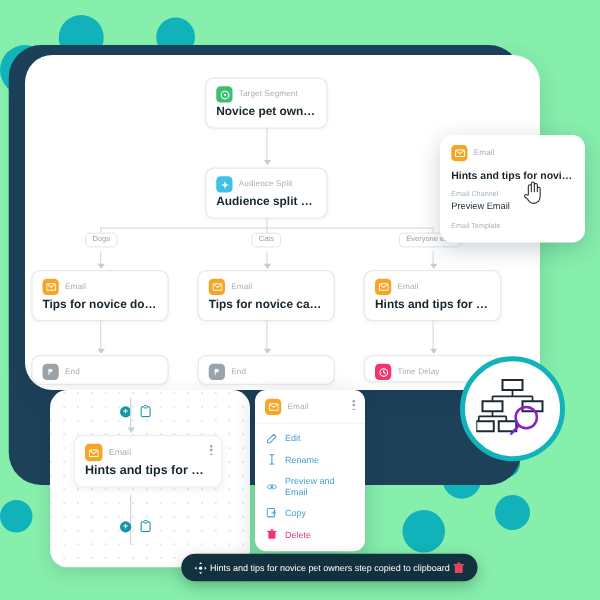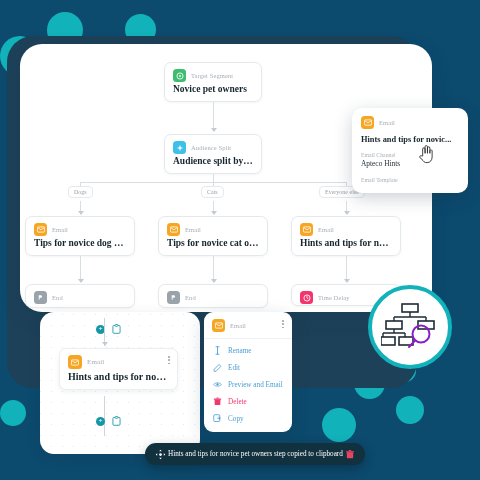--- a/index.html
+++ b/index.html
@@ -2,21 +2,21 @@
 <html><head>
 <meta charset="utf-8">
 <style>
   * { box-sizing: border-box; margin: 0; padding: 0; }
   html, body {
     width: 480px; height: 480px;
     background: #ffffff;
     font-family: "Liberation Sans", sans-serif;
     overflow: hidden;
   }
-  #stage { position: relative; width: 480px; height: 480px; background: #0c4a6e; font-family: Liberation Serif, serif; }
+  #stage { position: relative; width: 480px; height: 480px; background: #86efac; }
 
   
   .blob { position: absolute; background: #12B2BA; border-radius: 50%; }
 
   
   .backing {
     position: absolute; left: 7px; top: 36px;
     width: 410px; height: 352px;
     background: #1D4159;
     border-radius: 26px;
@@ -304,21 +304,21 @@
       <span class="nicon ic-orange">
         <svg width="8" height="7" viewBox="0 0 12 9">
             <rect x="0.6" y="0.6" width="10.8" height="7.8" rx="1.2" fill="none" stroke="#fff" stroke-width="1.2"></rect>
             <path d="M1.2 1.6 L6 5 L10.8 1.6" fill="none" stroke="#fff" stroke-width="1.2"></path>
           </svg>
       </span>
       <span class="ntype">Email</span>
     </div>
     <div class="tt-title">Hints and tips for novic...</div>
     <div class="tt-lbl">Email Channel</div>
-    <div class="tt-val">Apteco Hints</div>
+    <div class="tt-val">Preview Email</div>
     <div class="tt-lbl">Email Template</div>
     <svg class="cursor-hand" viewBox="0 0 24 30">
       <path d="M7 18 V7.5 a1.8 1.8 0 0 1 3.6 0 V14 V4.2 a1.8 1.8 0 0 1 3.6 0 V14 V6 a1.8 1.8 0 0 1 3.6 0 V14 V10 a1.8 1.8 0 0 1 3.4 0 v9.5 c0 5-3.2 8.5-7.6 8.5 -4 0-6.1-2-7.8-5.4 L2.8 20.4 a1.9 1.9 0 0 1 2.9-2.4 Z" fill="#ffffff" stroke="#2a2a2a" stroke-width="1.3" stroke-linejoin="round"></path>
     </svg>
   </div>
 
   <div class="mini-canvas">
     <div class="plus-badge" style="left:56px; top:13px;">+</div>
     <svg class="clip-badge" style="left:72px; top:12px;" viewBox="0 0 12 14">
       <rect x="1" y="2" width="10" height="11" rx="1.4" fill="none" stroke="#1796A6" stroke-width="1.2"></rect>
@@ -365,56 +365,56 @@
       <span class="kebab" style="right:8px; top:8px;">
           <i></i>
           <i></i>
           <i></i>
         </span>
     </div>
     <div class="ctx-sep"></div>
 
     <div class="ctx-item">
       <svg class="ci" viewBox="0 0 12 12">
+        <path d="M1.5 8.5 L8 2 l2.5 2.5 L4 11 H1.5 Z" fill="none" stroke="#4A9FD4" stroke-width="1.1" stroke-linejoin="round"></path>
+      </svg>
+      <span>Edit</span>
+    </div>
+
+    <div class="ctx-item">
+      <svg class="ci" viewBox="0 0 12 12">
         <path d="M6 1 V11" stroke="#4A9FD4" stroke-width="1.2" stroke-linecap="round"></path>
         <path d="M4 1 H8 M4 11 H8" stroke="#4A9FD4" stroke-width="1.1" stroke-linecap="round"></path>
       </svg>
       <span>Rename</span>
-    </div>
-
-    <div class="ctx-item">
-      <svg class="ci" viewBox="0 0 12 12">
-        <path d="M1.5 8.5 L8 2 l2.5 2.5 L4 11 H1.5 Z" fill="none" stroke="#4A9FD4" stroke-width="1.1" stroke-linejoin="round"></path>
-      </svg>
-      <span>Edit</span>
     </div>
 
     <div class="ctx-item">
       <svg class="ci" viewBox="0 0 14 10">
         <path d="M1 5 C3 1.5 11 1.5 13 5 C11 8.5 3 8.5 1 5 Z" fill="none" stroke="#4A9FD4" stroke-width="1.1"></path>
         <circle cx="7" cy="5" r="1.8" fill="#4A9FD4"></circle>
       </svg>
       <span>Preview and Email</span>
+    </div>
+
+    <div class="ctx-item">
+      <svg class="ci" viewBox="0 0 12 12">
+        <rect x="1" y="1" width="8" height="9" rx="1.2" fill="none" stroke="#4A9FD4" stroke-width="1.1"></rect>
+        <path d="M6 5.5 L9.5 5.5 M8 4 L9.6 5.5 L8 7" fill="none" stroke="#4A9FD4" stroke-width="1.1" stroke-linecap="round" stroke-linejoin="round"></path>
+      </svg>
+      <span>Copy</span>
     </div>
 
     <div class="ctx-item danger">
       <svg class="ci" viewBox="0 0 12 12">
         <rect x="2.2" y="3.4" width="7.6" height="7.2" rx="1" fill="#F2356D"></rect>
         <rect x="1" y="2" width="10" height="1.6" rx="0.8" fill="#F2356D"></rect>
         <rect x="4.4" y="0.6" width="3.2" height="1.4" rx="0.6" fill="#F2356D"></rect>
       </svg>
       <span>Delete</span>
-    </div>
-
-    <div class="ctx-item">
-      <svg class="ci" viewBox="0 0 12 12">
-        <rect x="1" y="1" width="8" height="9" rx="1.2" fill="none" stroke="#4A9FD4" stroke-width="1.1"></rect>
-        <path d="M6 5.5 L9.5 5.5 M8 4 L9.6 5.5 L8 7" fill="none" stroke="#4A9FD4" stroke-width="1.1" stroke-linecap="round" stroke-linejoin="round"></path>
-      </svg>
-      <span>Copy</span>
     </div>
   </div>
 
   <div class="flow-badge">
     <svg width="58" height="52" viewBox="0 0 58 52">
       <rect x="21" y="3" width="16" height="8" fill="none" stroke="#1D2B35" stroke-width="1.6"></rect>
       <path d="M29 11 V16 M13 16 H45 M13 16 V20 M45 16 V20" fill="none" stroke="#1D2B35" stroke-width="1.4"></path>
       <rect x="5" y="20" width="16" height="8" fill="none" stroke="#1D2B35" stroke-width="1.6"></rect>
       <rect x="37" y="20" width="16" height="8" fill="none" stroke="#1D2B35" stroke-width="1.6"></rect>
       <path d="M13 28 V32 M2 32 H24 M2 32 V36 M24 32 V36" fill="none" stroke="#1D2B35" stroke-width="1.4"></path>

